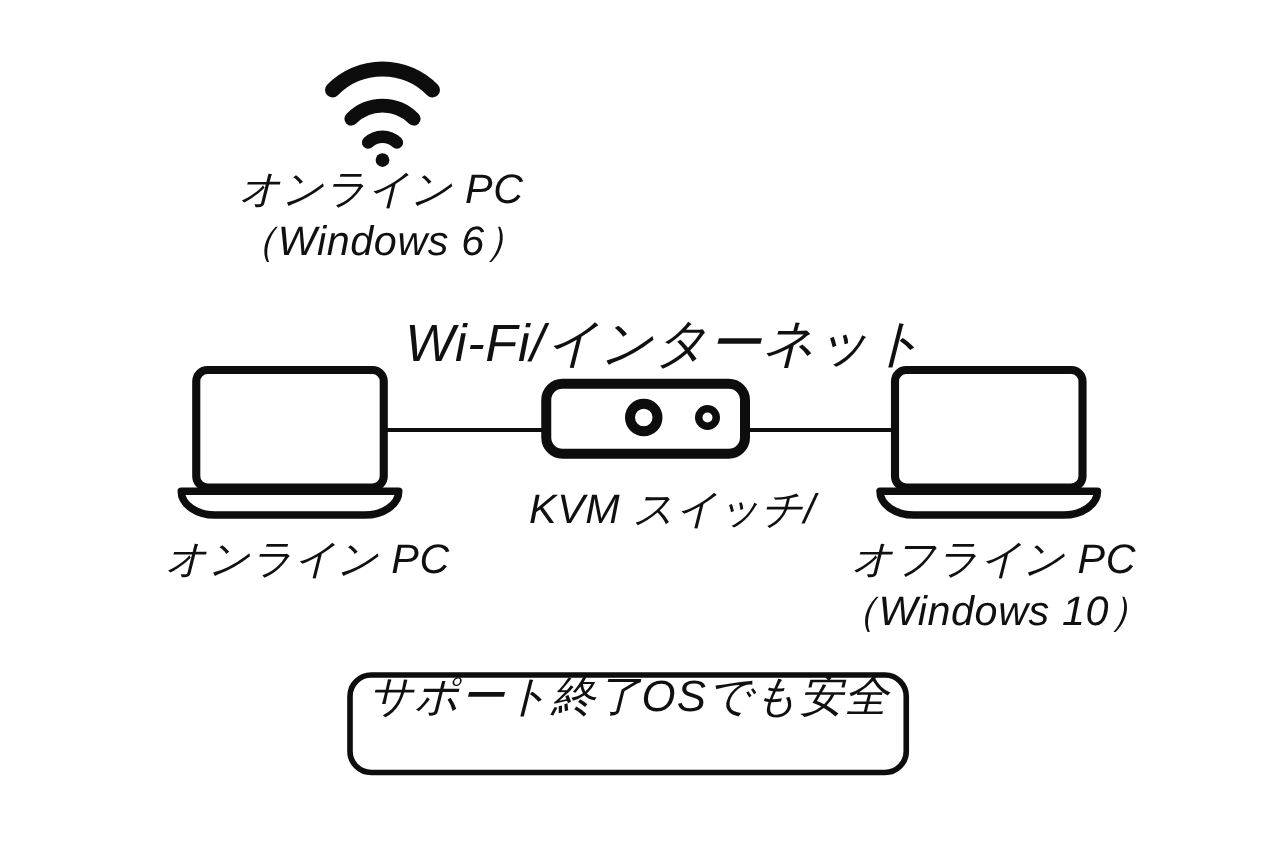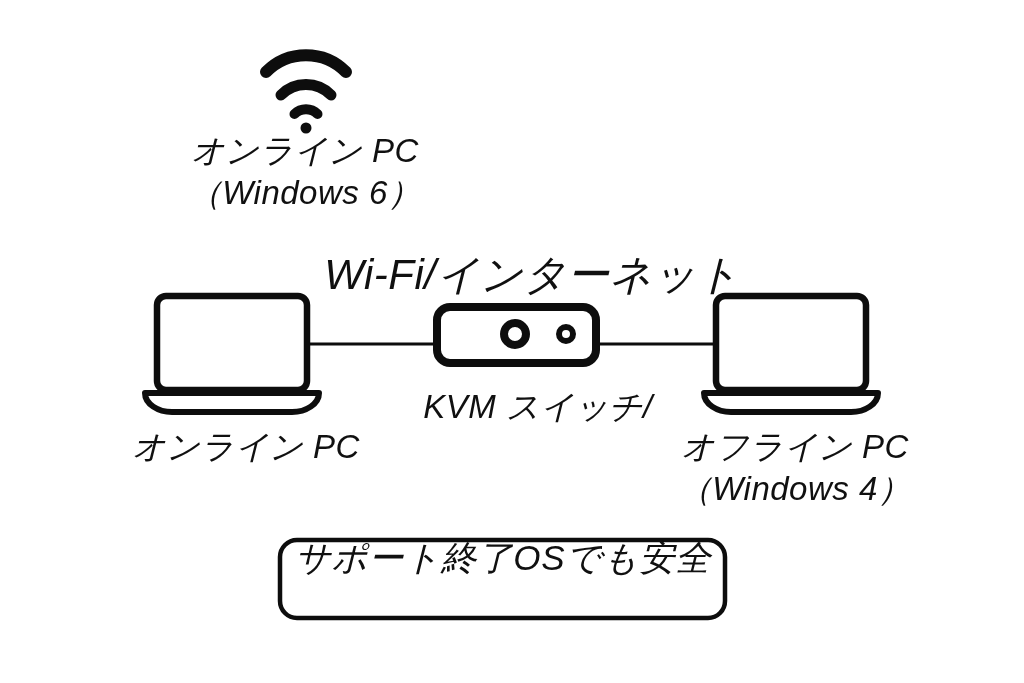--- a/index.html
+++ b/index.html
@@ -135,20 +135,20 @@
   <div class="txt txt-center" id="label-kvm">
     <span class="line1">KVM スイッチ/</span>
   </div>
 
   <div class="txt txt-center" id="label-online-left">
     <span>オンライン PC</span>
   </div>
 
   <div class="txt txt-center" id="label-offline-right">
     <span class="line1">オフライン PC</span>
-    <span class="line2">（Windows 4）</span>
+    <span class="line2">（Windows 10）</span>
   </div>
 
   <div class="txt txt-center" id="callout-text">
     <span>サポート終了OSでも安全</span>
   </div>
 
 </div>
 
 </body></html>

